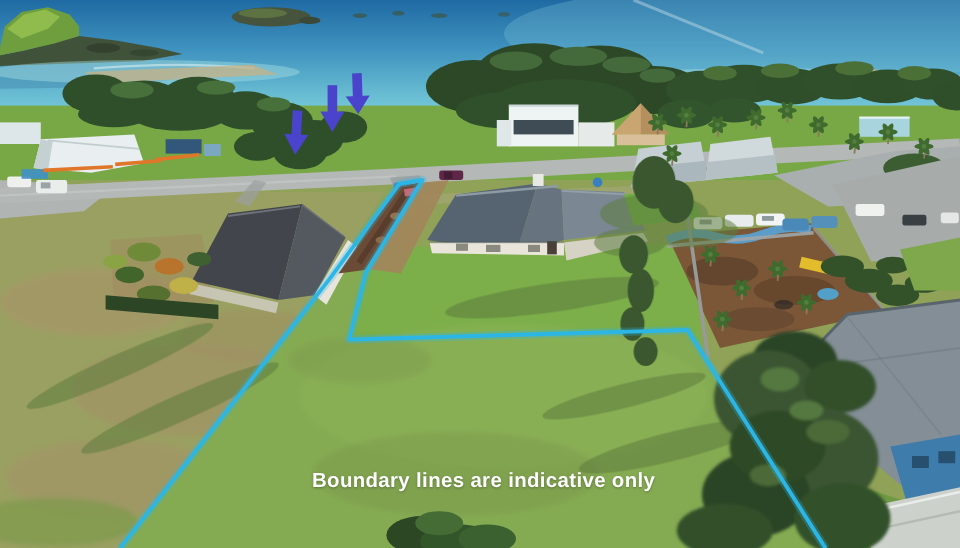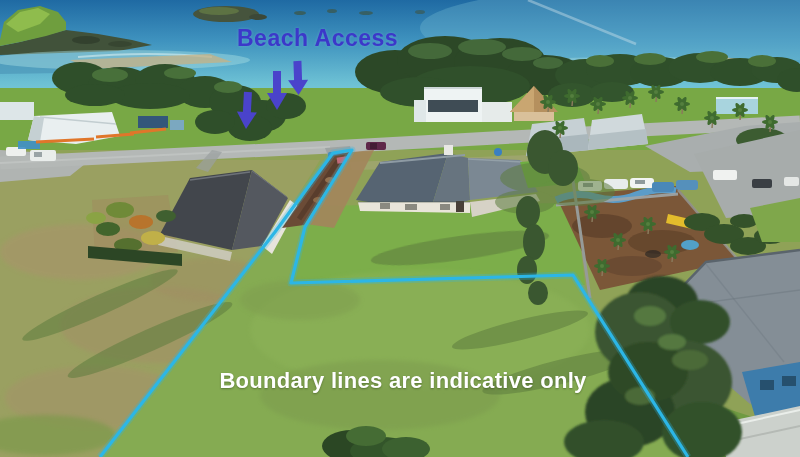--- a/index.html
+++ b/index.html
@@ -2,22 +2,22 @@
 <html><head>
 <meta charset="utf-8">
 <style>
   html,body{margin:0;padding:0;background:#222;}
   .stage{position:relative;width:800px;height:457px;overflow:hidden;
          font-family:"Liberation Sans",sans-serif;background:#6fae4a;}
   .stage svg{position:absolute;left:0;top:0;}
   .overlay-label{position:absolute;font-weight:bold;white-space:nowrap;}
   .beach-label{left:237px;top:25px;font-size:23px;letter-spacing:0.5px;
                text-shadow:0 0 3px rgba(180,220,255,.25);}
-  .boundary-note{left:403px;top:368px;transform:translateX(-50%);
-                 font-size:22px;letter-spacing:0.3px;
+  .boundary-note{left:403px;top:391px;transform:translateX(-50%);
+                 font-size:17px;letter-spacing:0.3px;
                  text-shadow:0 1px 2px rgba(40,60,20,.45);}
 </style>
 </head>
 <body>
 
 <div class="stage">
 <svg width="800" height="457" viewBox="0 0 800 457">
   <defs>
     <linearGradient id="sea" x1="0" y1="0" x2="0" y2="1">
       <stop offset="0" stop-color="#1f6aa3"></stop>
@@ -369,16 +369,15 @@
       <rect x="273" y="71" width="8" height="23"></rect>
       <polygon points="267,93 287,93 277,110"></polygon>
     </g>
     <g transform="rotate(-2 298 78)" fill="#4a43cb">
       <rect x="294" y="61" width="8" height="20"></rect>
       <polygon points="288,80 308,80 298,95"></polygon>
     </g>
   </g>
 </svg>
 
-<div class="overlay-label beach-label" style="color: rgb(60, 56, 201);">Beach Access</div>
 
 <div class="overlay-label boundary-note" style="color: rgb(255, 255, 255);">Boundary lines are indicative only</div>
 </div>
 
 </body></html>

